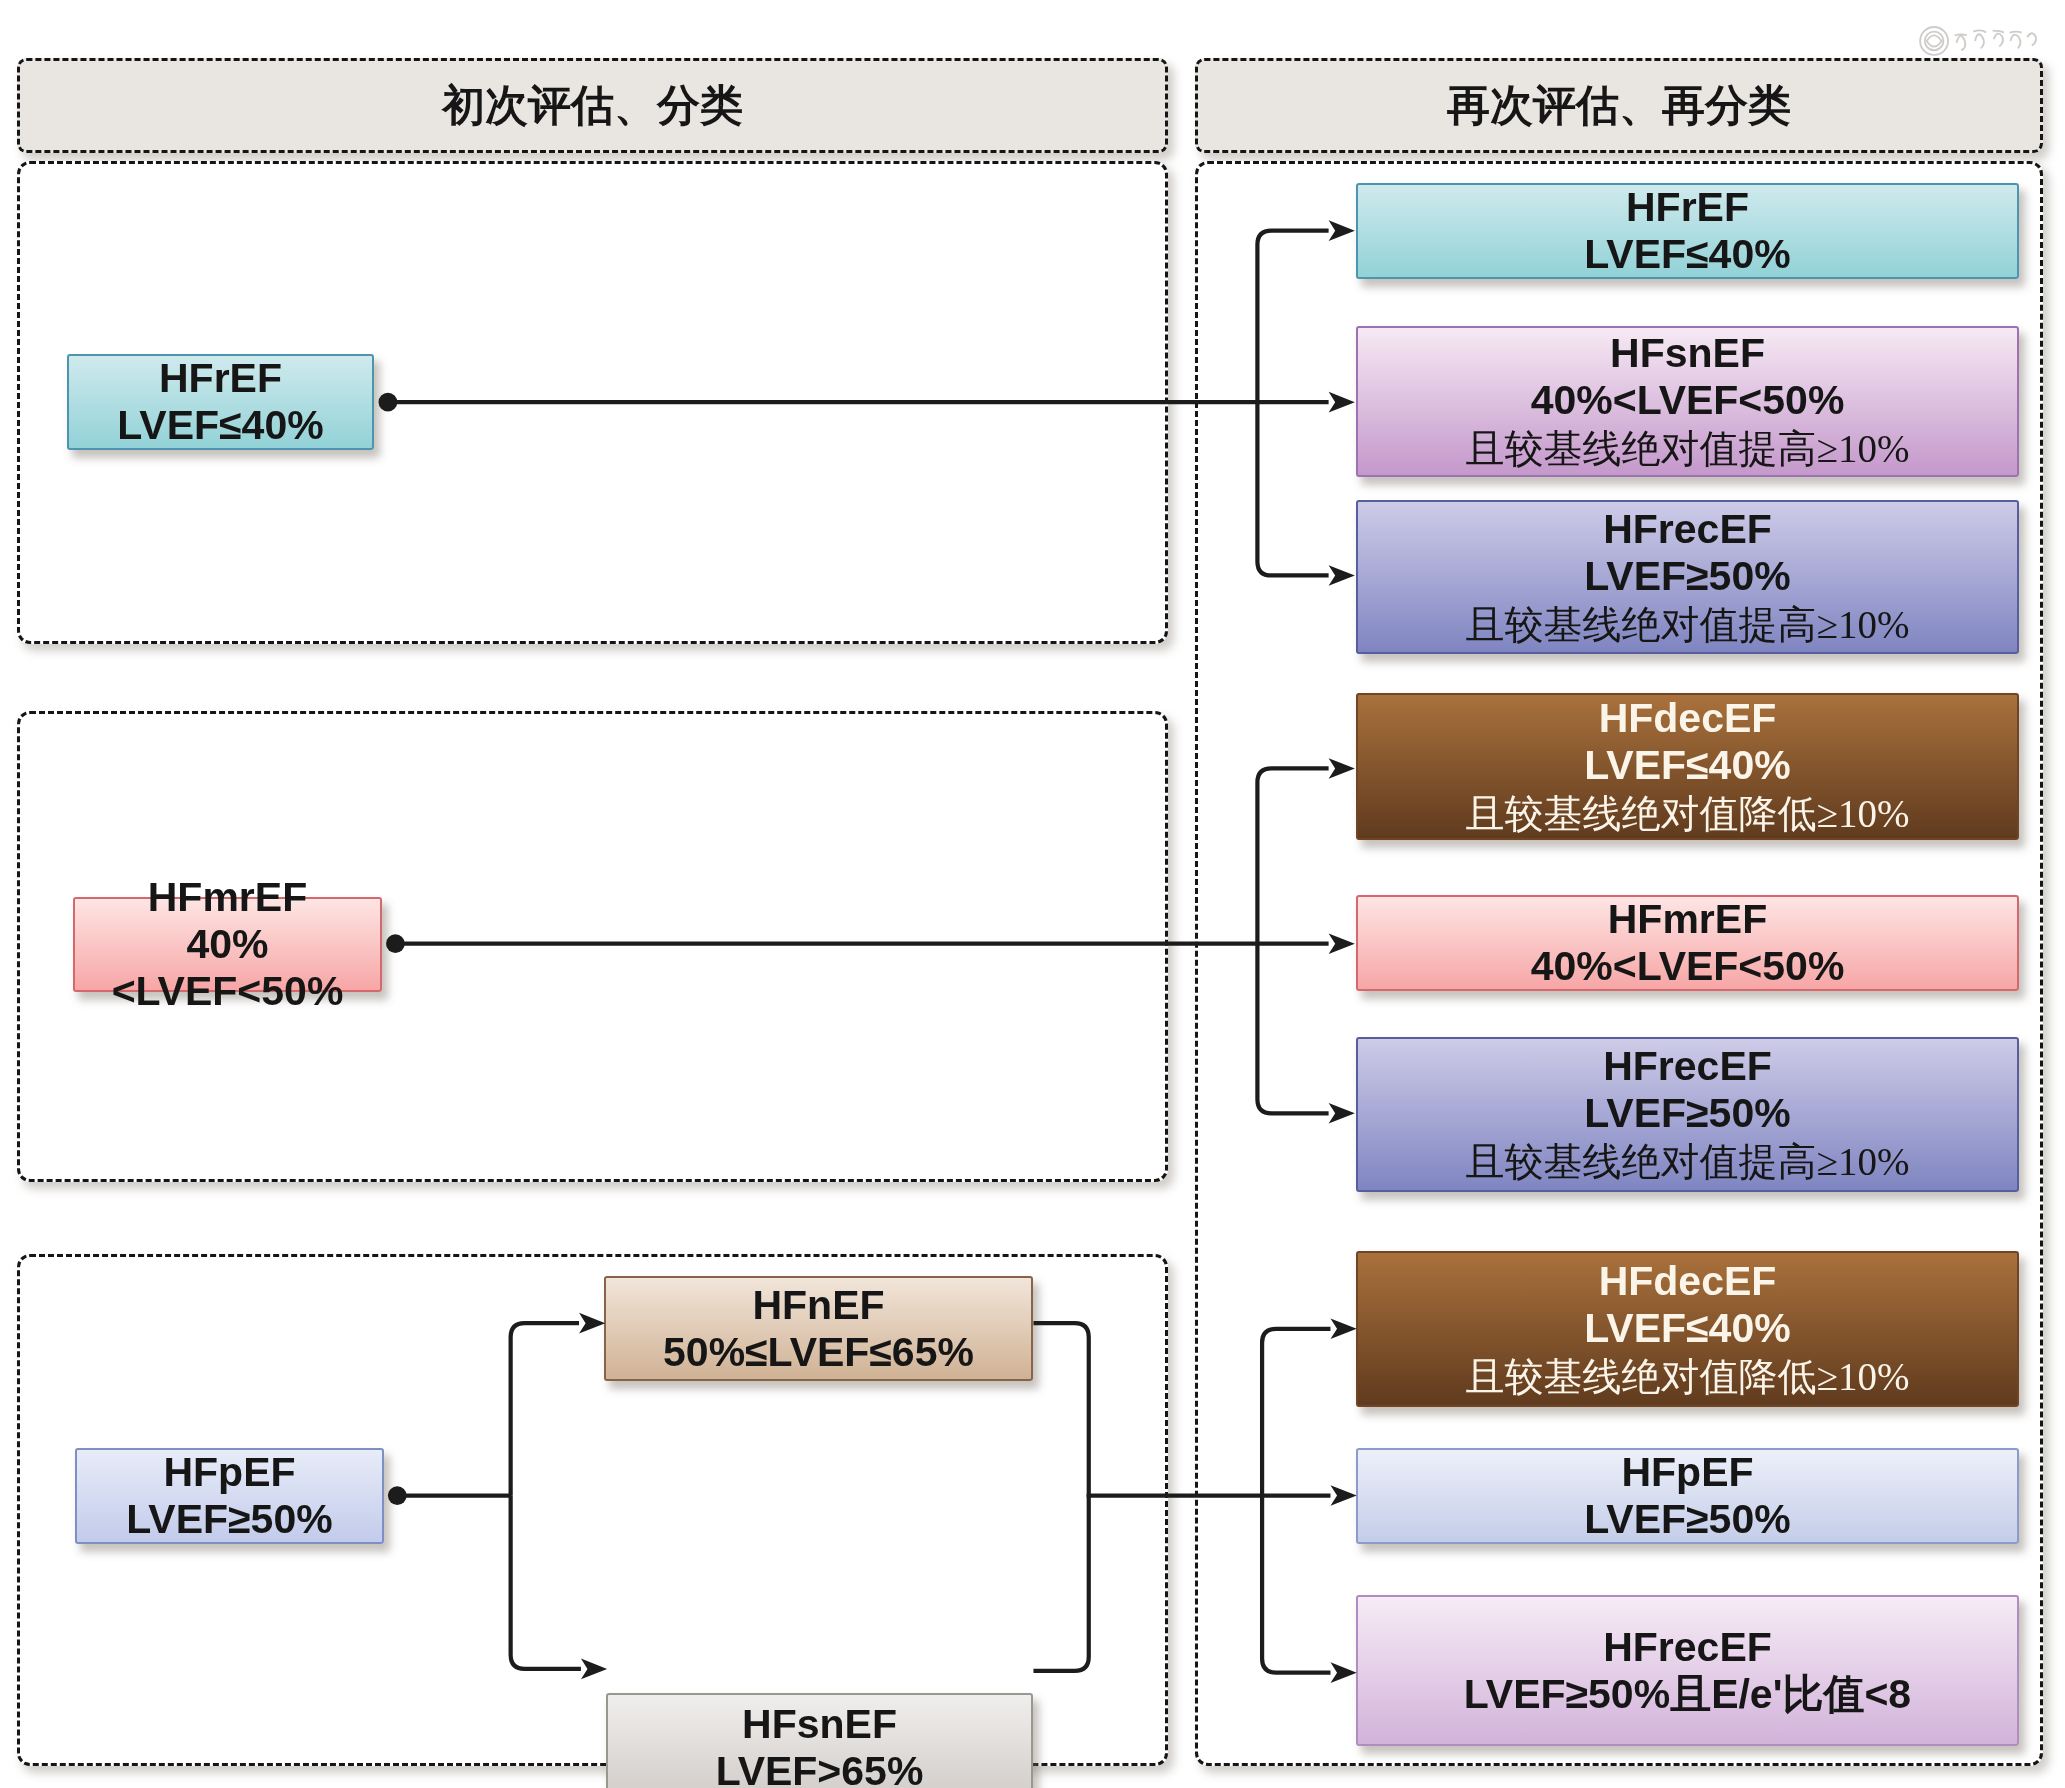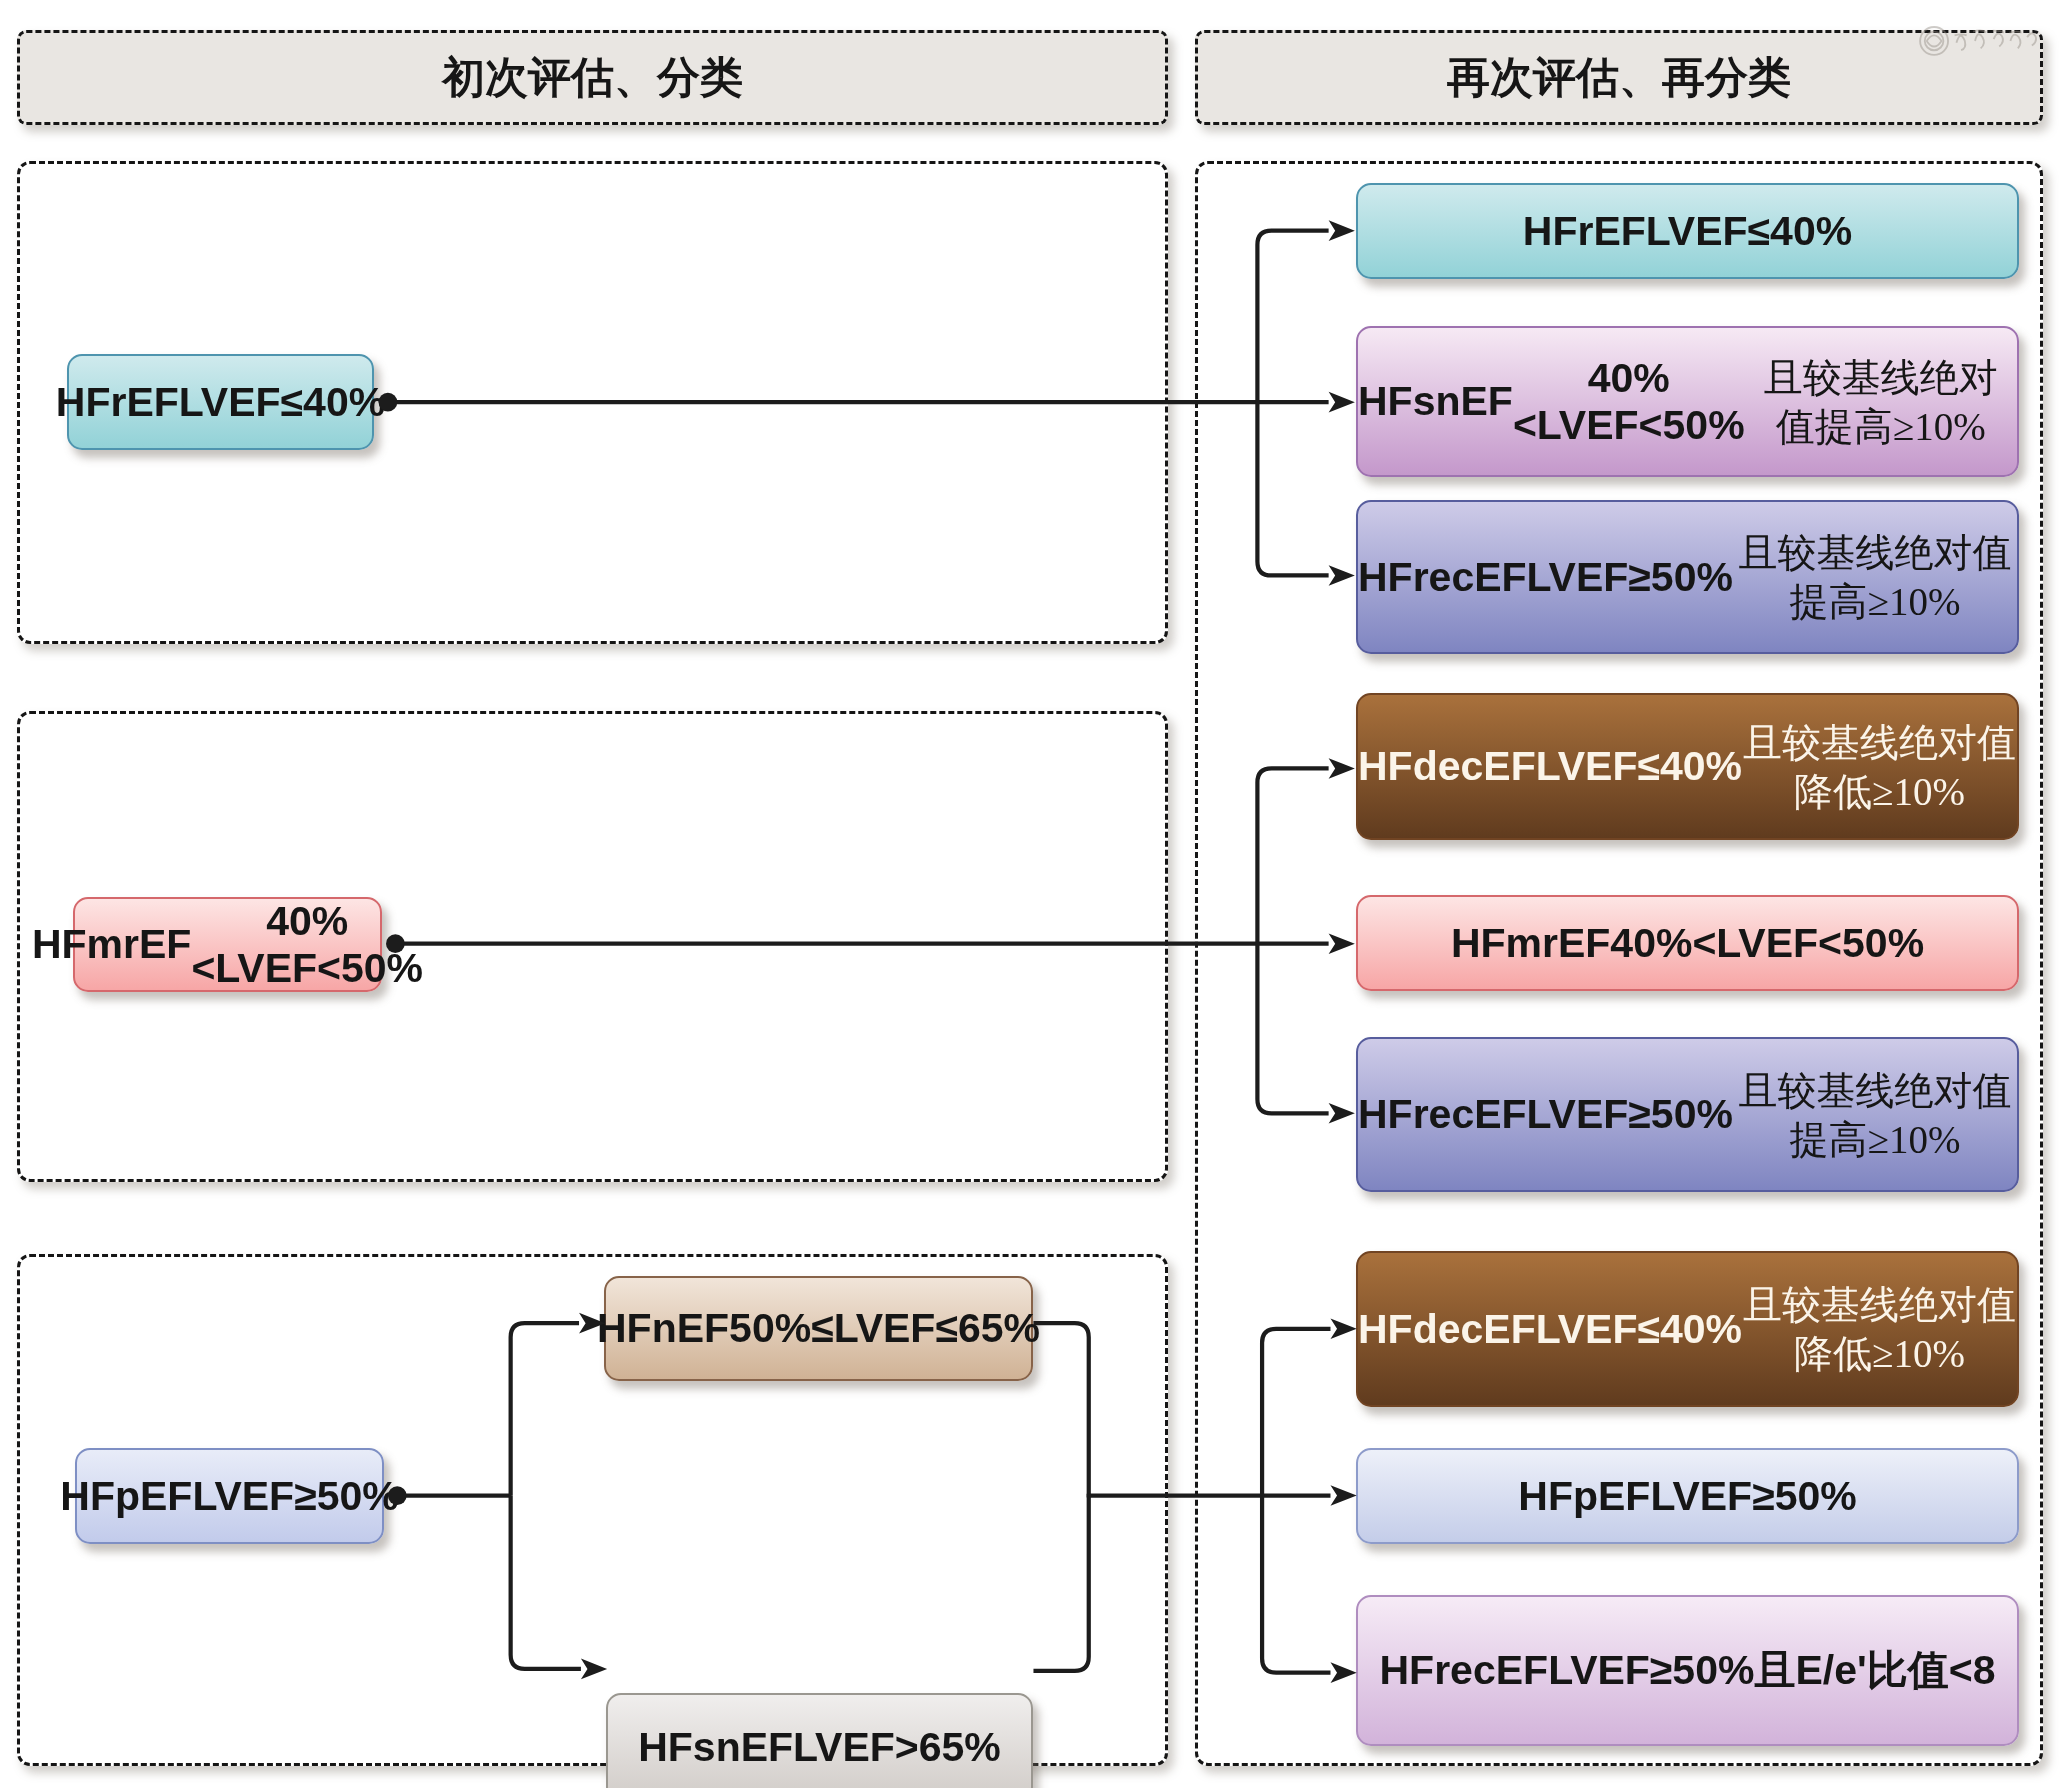--- a/index.html
+++ b/index.html
@@ -8,25 +8,25 @@
     font-family:"Liberation Sans",sans-serif;
   }
   .dashedbox{
     position:absolute;background:#ffffff;border:3.7px dashed #151515;border-radius:13px;
     box-shadow:5.6px 6.6px 9.4px rgba(135,125,115,.38);box-sizing:border-box;
   }
   .headerbox{
     position:absolute;background:#e9e6e2;border:3.7px dashed #151515;border-radius:9.4px;
     box-shadow:5.6px 6.6px 9.4px rgba(135,125,115,.38);box-sizing:border-box;
     display:flex;align-items:center;justify-content:center;
-    font-family:Liberation Mono, monospace;font-weight:700;font-size:43px;color:#161616;
+    font-family:Liberation Mono, monospace;font-weight:700;font-size:43px;color:#161616;margin-top:28px;
   }
   .node{
-    position:absolute;border:2.8px solid;border-radius:15px;box-sizing:border-box;
-    display:flex;flex-direction:row;align-items:center;justify-content:center;
+    position:absolute;border:2.8px solid;border-radius:3px;box-sizing:border-box;
+    display:flex;flex-direction:column;align-items:center;justify-content:center;
     text-align:center;font-weight:700;font-size:41px;line-height:47px;color:#161616;
     box-shadow:5.6px 7.5px 8.4px rgba(120,110,100,.42);
   }
   .node .zh{
     font-family:"Liberation Serif",serif;font-weight:400;font-size:39px;line-height:49px;
   }
   #arrowlayer{position:absolute;left:0;top:0;pointer-events:none;}
   #watermark{position:absolute;left:1917px;top:13px;opacity:.45;}
 </style>
 </head>

